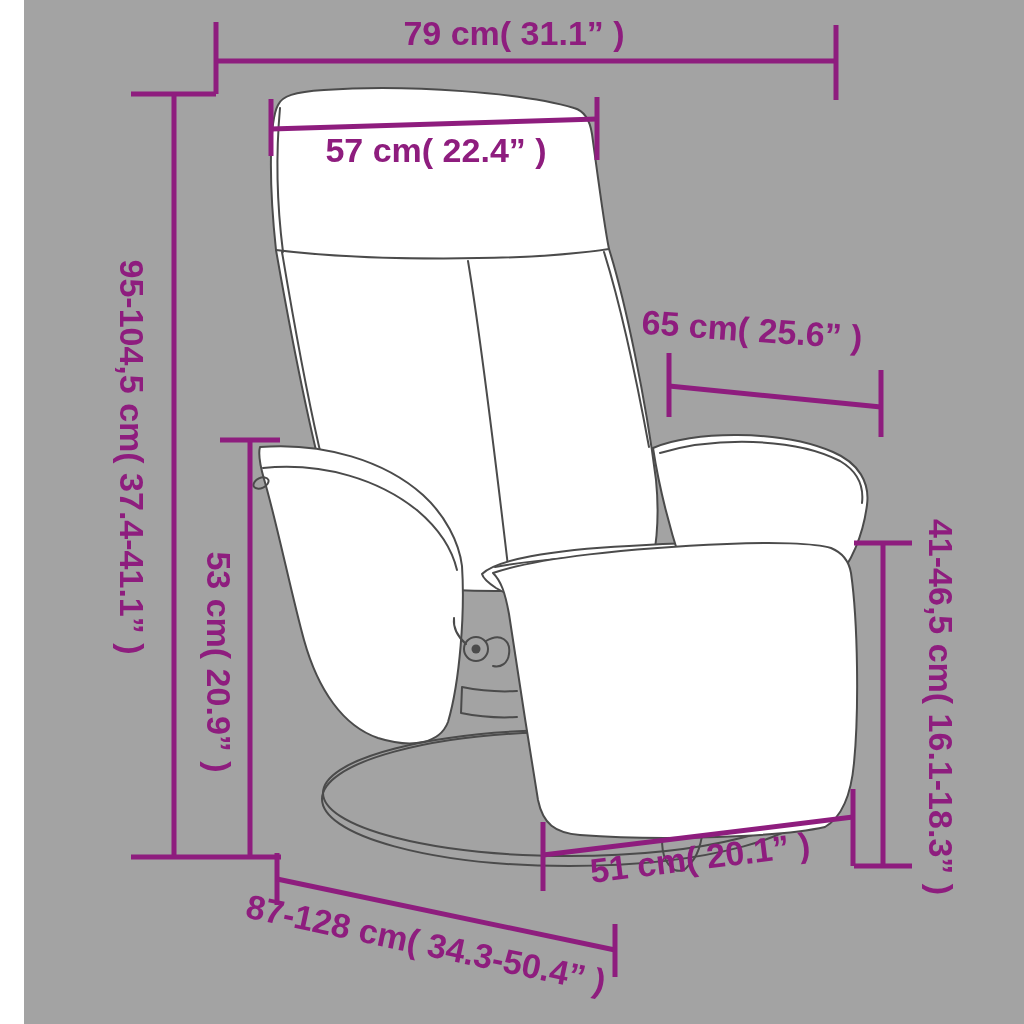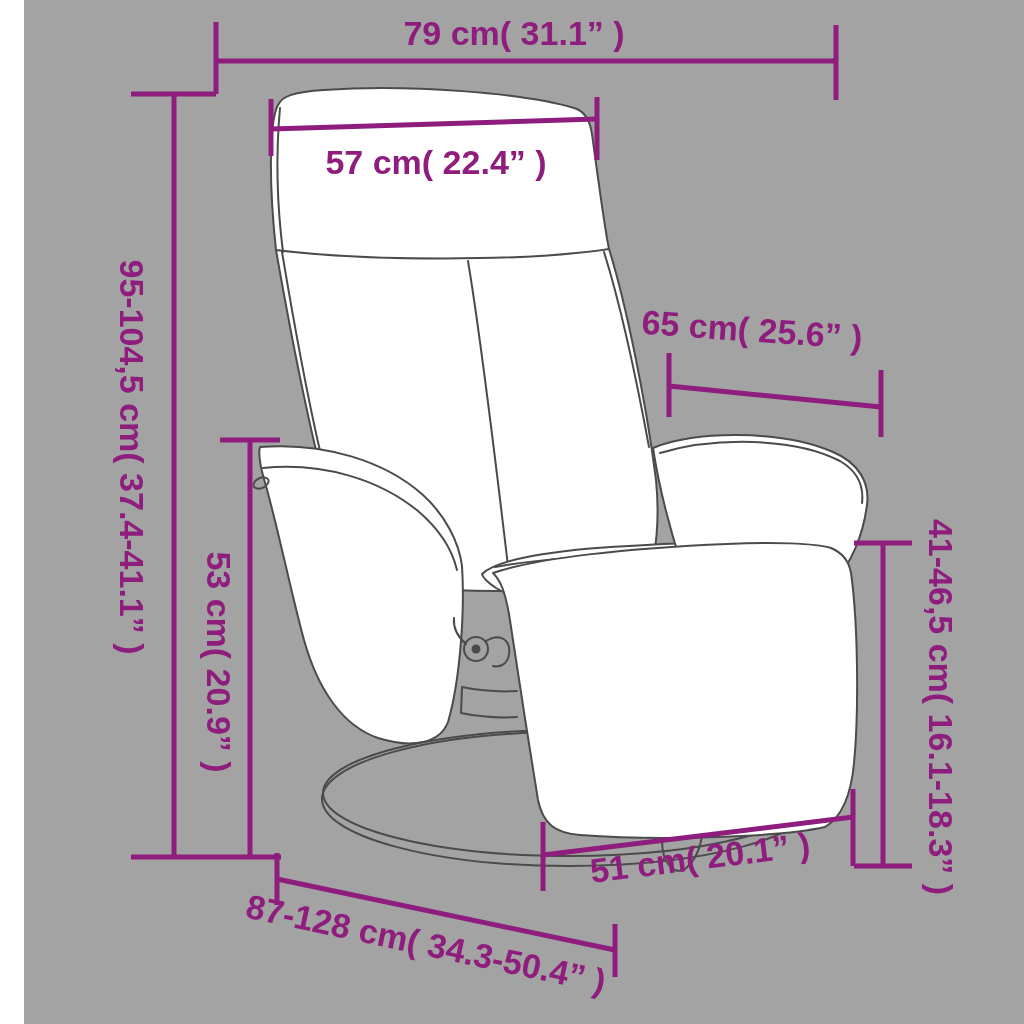--- a/index.html
+++ b/index.html
@@ -106,21 +106,21 @@
       <line x1="829" y1="789" x2="829" y2="866"></line>
 
       <line x1="253" y1="853" x2="253" y2="905"></line>
       <line x1="253" y1="879" x2="591" y2="950"></line>
       <line x1="591" y1="924" x2="591" y2="977"></line>
     </g>
   </svg>
 
   <div class="dim-label" style="left:490px;top:33px;">79 cm( 31.1” )</div>
 
-  <div class="dim-label" style="left:412px;top:162px;">57 cm( 22.4” )</div>
+  <div class="dim-label" style="left:412px;top:150px;">57 cm( 22.4” )</div>
 
   <div class="dim-label" style="left:107px;top:457px;transform:translate(-50%,-50%) rotate(90deg);">95-104,5 cm( 37.4-41.1” )</div>
 
   <div class="dim-label" style="left:728px;top:330px;transform:translate(-50%,-50%) rotate(4deg);">65 cm( 25.6” )</div>
 
   <div class="dim-label" style="left:194px;top:662px;transform:translate(-50%,-50%) rotate(90deg);">53 cm( 20.9” )</div>
 
   <div class="dim-label" style="left:916px;top:707px;transform:translate(-50%,-50%) rotate(90deg);">41-46,5 cm( 16.1-18.3” )</div>
 
   <div class="dim-label" style="left:676px;top:858px;transform:translate(-50%,-50%) rotate(-7deg);">51 cm( 20.1” )</div>

